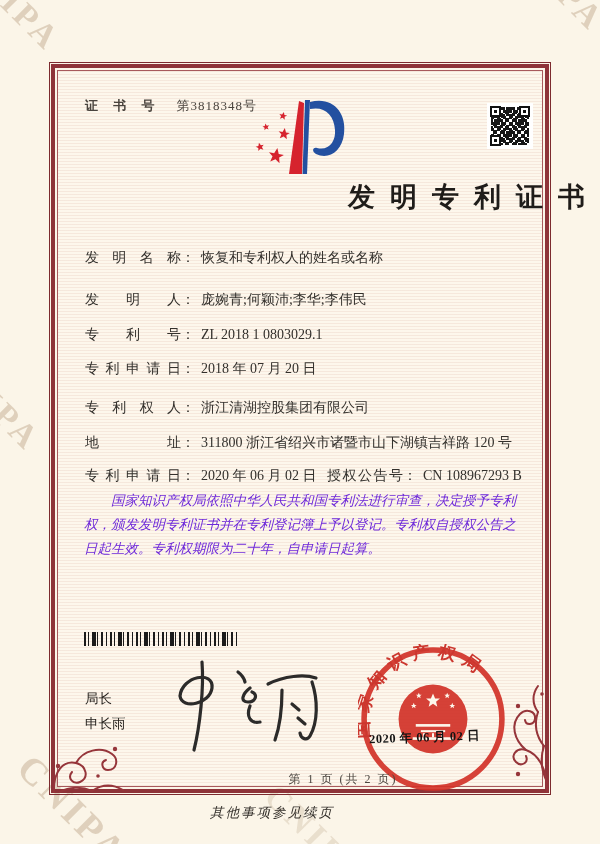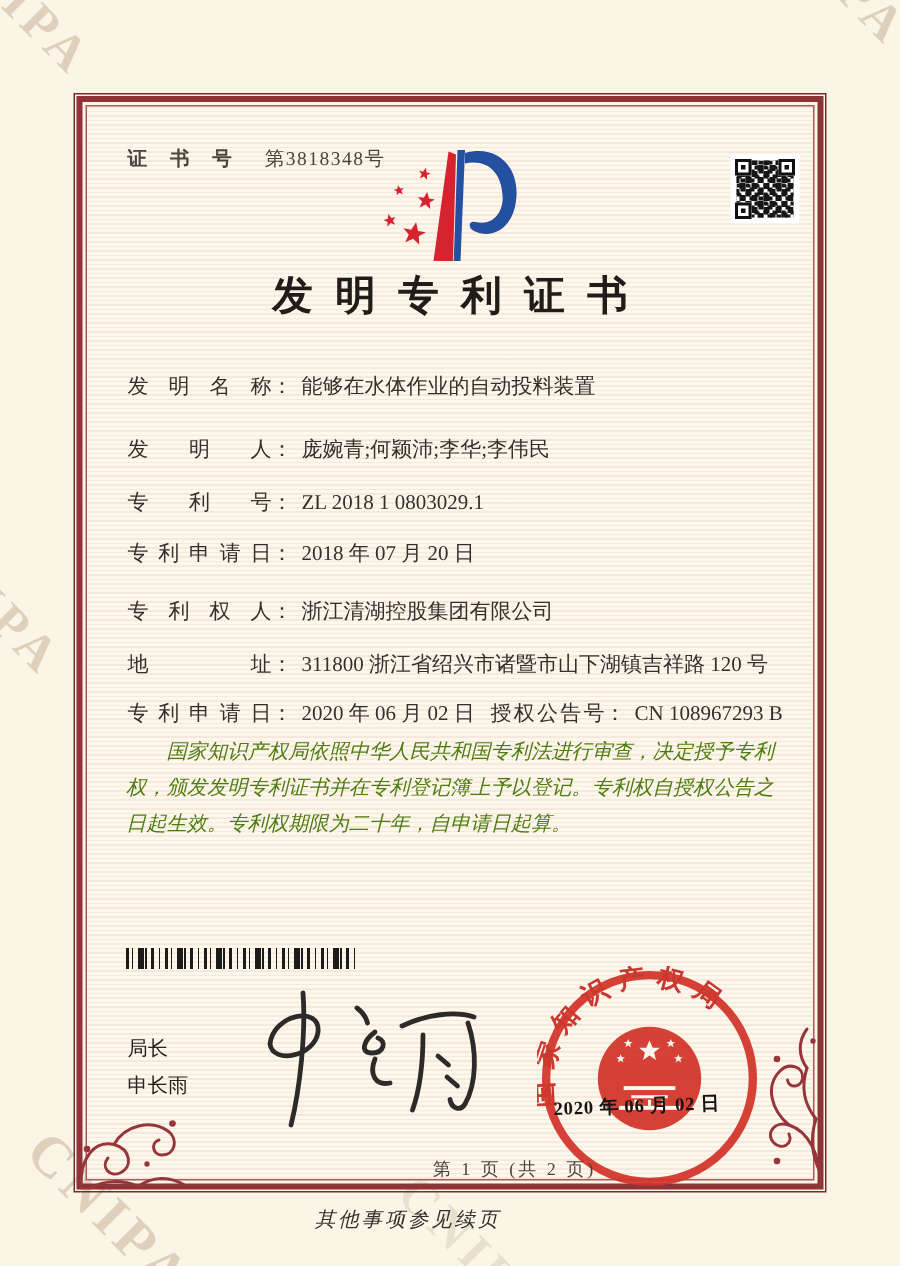--- a/index.html
+++ b/index.html
@@ -30,28 +30,28 @@
   .logo{position:absolute;left:252px;top:96px;}
   .qr{position:absolute;left:487px;top:103px;width:46px;height:46px;background:#fff;padding:2px;box-sizing:border-box;}
   .qr .mods{position:absolute;left:4px;top:4px;right:4px;bottom:4px;
     background:
       repeating-conic-gradient(#161616 0 25%, transparent 0 50%) 0 0/6px 6px,
       repeating-conic-gradient(#161616 0 25%, transparent 0 50%) 2px 3px/8px 8px;
   }
   .qr .finder{position:absolute;width:11px;height:11px;border:2.5px solid #111;background:#fff;box-sizing:border-box;}
   .qr .finder::after{content:"";position:absolute;left:1.5px;top:1.5px;width:3px;height:3px;background:#111;}
   .qr .f-tl{left:3px;top:3px;} .qr .f-tr{right:3px;top:3px;} .qr .f-bl{left:3px;bottom:3px;}
-  .title{position:absolute;left:0;width:600px;top:179px;text-align:center;
+  .title{position:absolute;left:0;width:600px;top:179px;text-align:right;
     font-size:27px;font-weight:700;letter-spacing:15px;padding-left:15px;box-sizing:border-box;color:#1f1c19;}
   .row{position:absolute;left:85px;font-size:14px;white-space:nowrap;color:#33302c;}
   .flabel{display:inline-block;width:96px;text-align:justify;text-align-last:justify;}
   .colon{margin-right:6px;}
   .grant2{position:absolute;left:242px;top:0;}
   .legal{position:absolute;left:84px;top:489px;width:436px;}
-  .legal p{margin:0;font-size:13.5px;line-height:1.78;text-indent:2em;font-style:italic;color:#4d7c0f;}
+  .legal p{margin:0;font-size:13.5px;line-height:1.78;text-indent:2em;font-style:italic;color:#6d28d9;}
   .barcode{position:absolute;left:84px;top:632px;width:155px;height:14px;
     background:repeating-linear-gradient(90deg,
       #1b1b1b 0 2px, transparent 2px 4px,
       #1b1b1b 4px 5px, transparent 5px 8px,
       #1b1b1b 8px 12px, transparent 12px 13px,
       #1b1b1b 13px 14px, transparent 14px 17px,
       #1b1b1b 17px 19px, transparent 19px 22px,
       #1b1b1b 22px 23px, transparent 23px 26px);}
   .director{position:absolute;left:85px;top:687px;font-family:"Liberation Sans","DejaVu Sans",sans-serif;
     font-size:13.5px;color:#26221e;line-height:1.85;}
@@ -134,21 +134,21 @@
     <div class="qr">
       <div class="mods"></div>
       <div class="finder f-tl"></div>
       <div class="finder f-tr"></div>
       <div class="finder f-bl"></div>
     </div>
 
     <div class="title">发明专利证书</div>
 
     <div class="row" style="top:249px;">
-      <span class="flabel">发明名称</span><span class="colon">：</span><span>能够在水体作业的自动投料装置</span>
+      <span class="flabel">发明名称</span><span class="colon">：</span><span>恢复和专利权人的姓名或名称</span>
     </div>
     <div class="row" style="top:291px;">
       <span class="flabel">发明人</span><span class="colon">：</span><span>庞婉青;何颖沛;李华;李伟民</span>
     </div>
     <div class="row" style="top:326px;">
       <span class="flabel">专利号</span><span class="colon">：</span><span>ZL 2018 1 0803029.1</span>
     </div>
     <div class="row" style="top:360px;">
       <span class="flabel">专利申请日</span><span class="colon">：</span><span>2018 年 07 月 20 日</span>
     </div>

